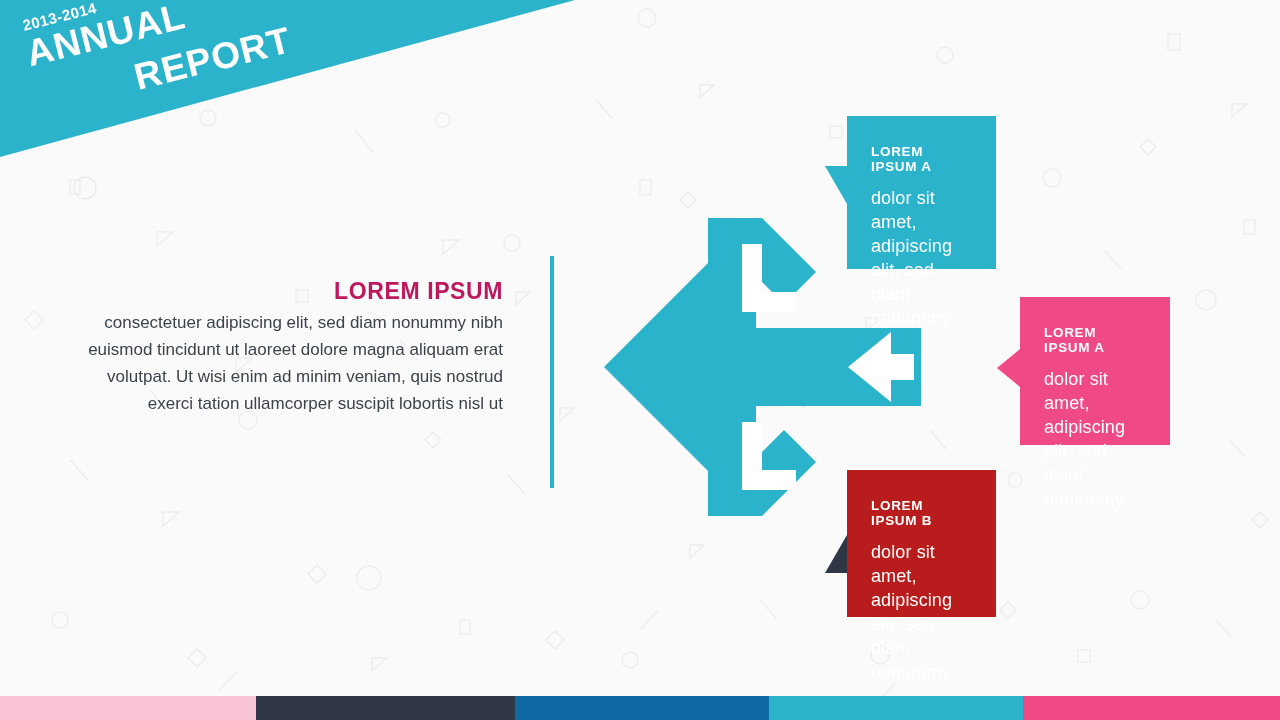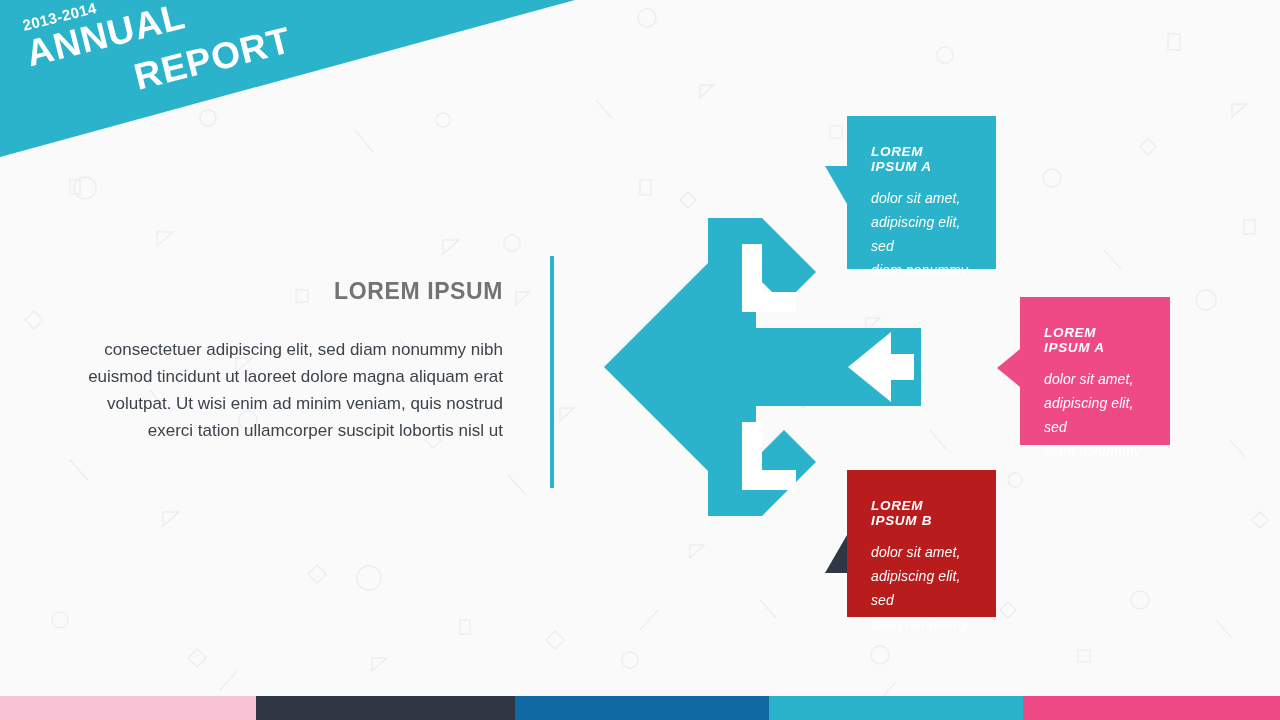--- a/index.html
+++ b/index.html
@@ -78,23 +78,23 @@
     position: absolute;
     left: 60px;
     top: 278px;
     width: 443px;
     text-align: right;
     z-index: 2;
   }
   .left-title {
     font-size: 23px;
     font-weight: bold;
-    color: #737373;
+    color: #be185d;
     letter-spacing: 0.6px;
-    margin-bottom: 31px;
+    margin-bottom: 4px;
   }
   .left-body {
     font-size: 17px;
     color: #3c434b;
     line-height: 27px;
     font-weight: 400;
   }
   .divider {
     position: absolute;
     left: 550px;
@@ -114,31 +114,30 @@
     height: 340px;
     z-index: 2;
   }
 
   
   .callout {
     position: absolute;
     z-index: 5;
     box-sizing: border-box;
     padding: 28px 24px 8px 24px;
-    font-style: italic;
   }
   .callout .c-title {
     font-size: 13.5px;
     font-weight: bold;
     color: #ffffff;
     letter-spacing: 0.7px;
     margin-bottom: 12px;
   }
   .callout .c-line {
-    font-size: 14px;
+    font-size: 18px;
     color: #ffffff;
     line-height: 24px;
     letter-spacing: 0.1px;
   }
   .callout .tail {
     position: absolute;
     width: 0;
     height: 0;
   }
 

